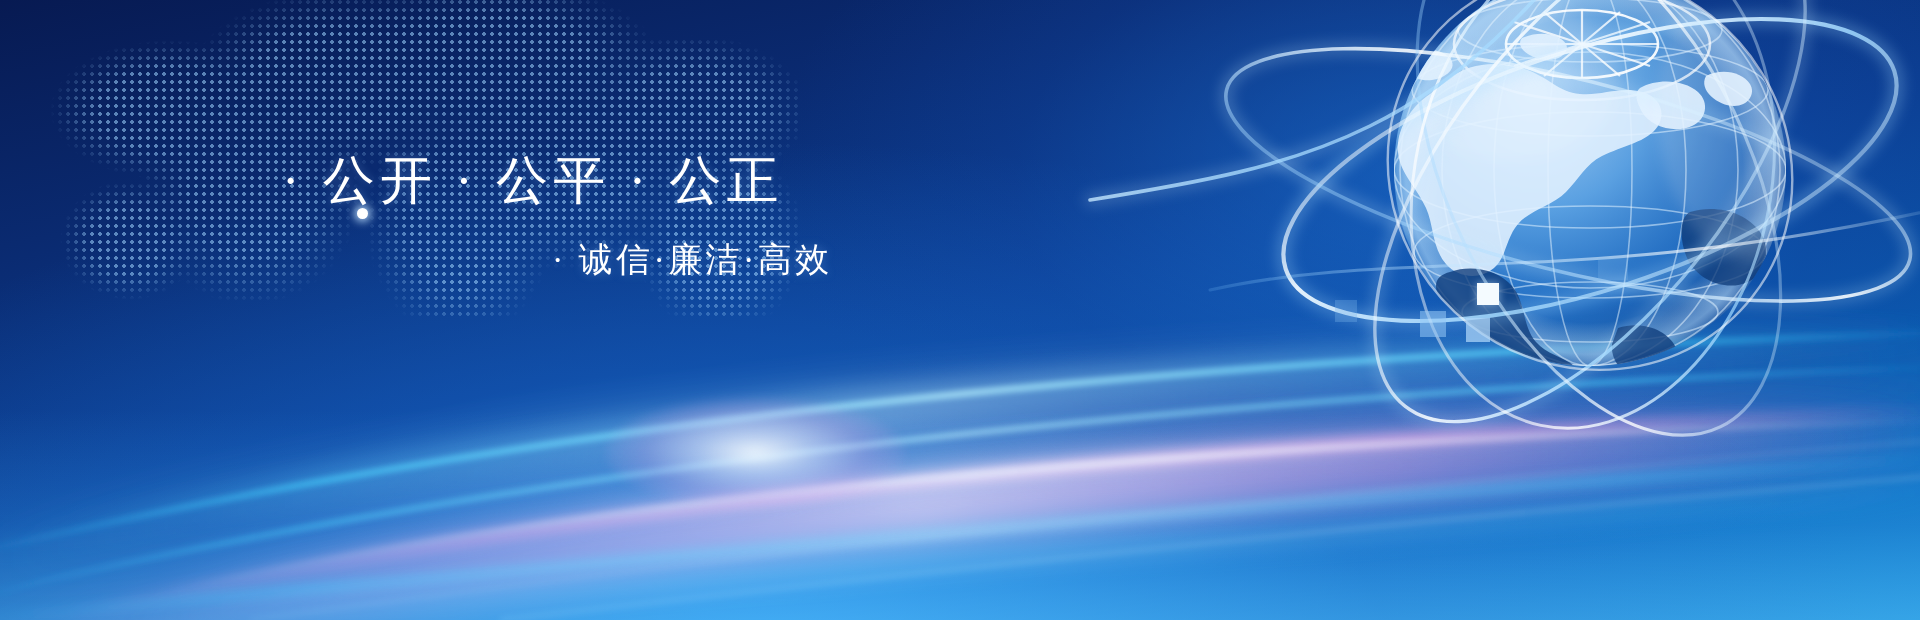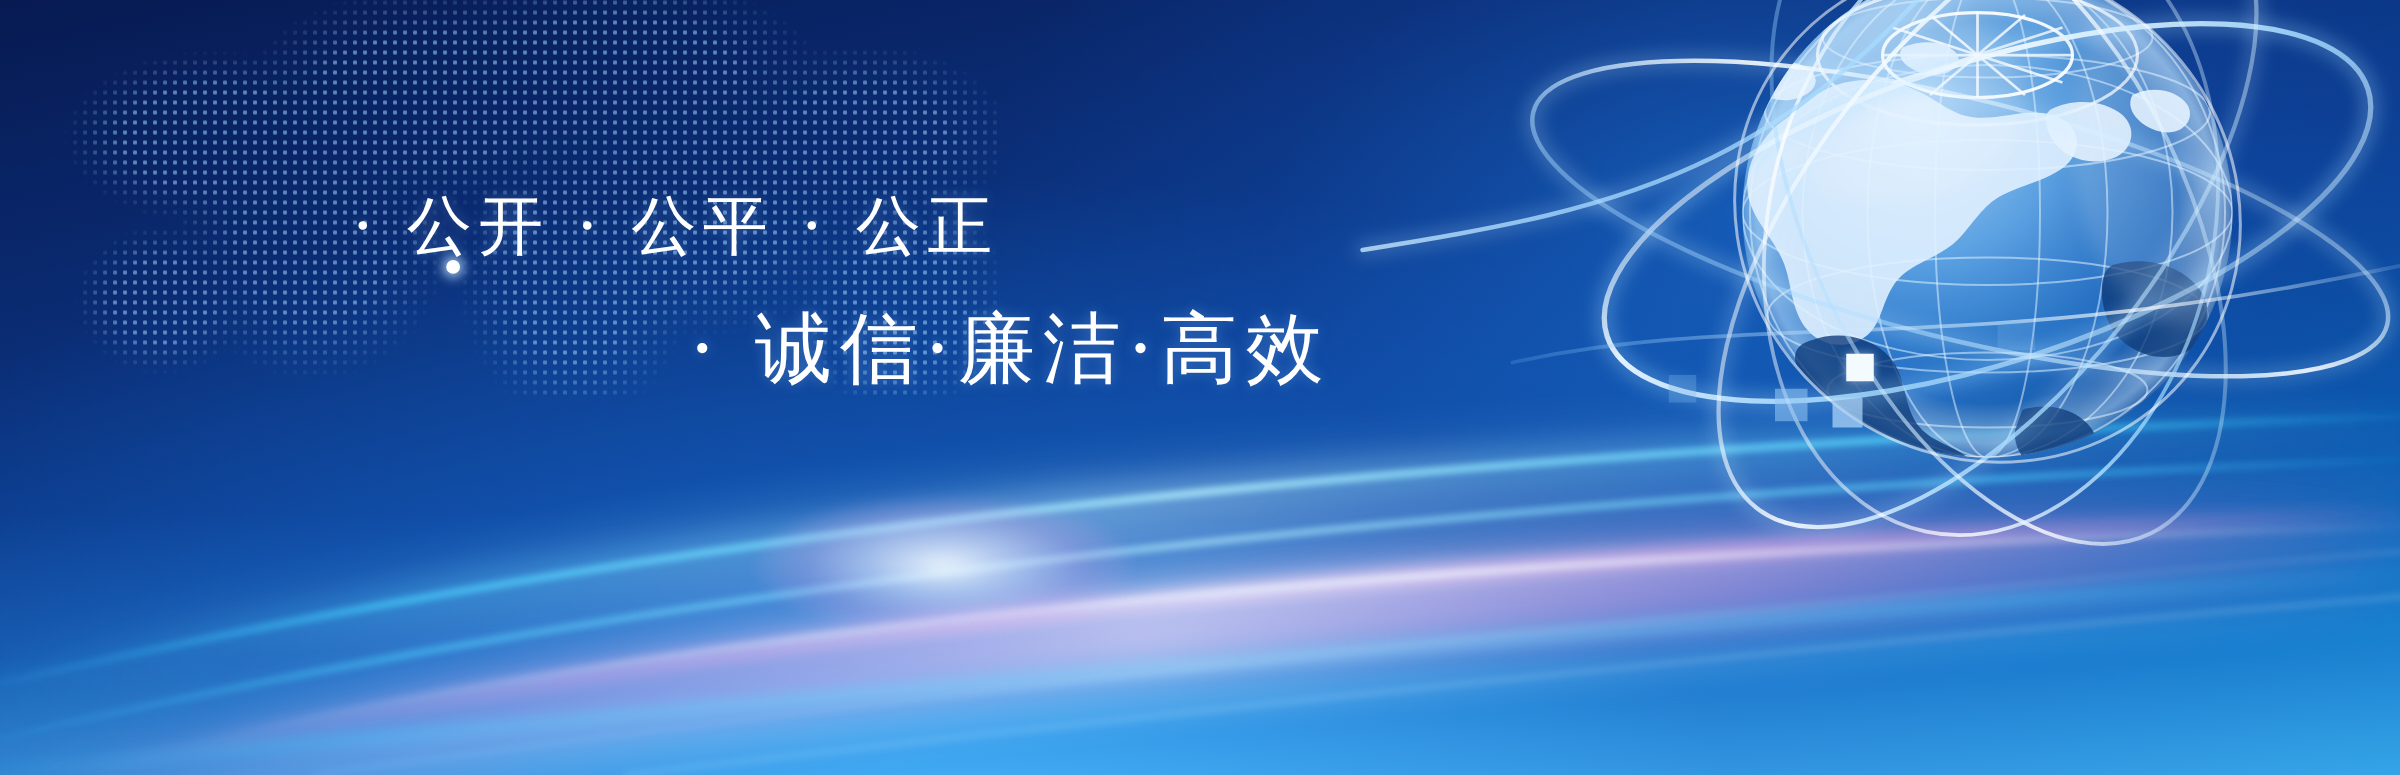--- a/index.html
+++ b/index.html
@@ -46,23 +46,24 @@
     position:absolute;left:357px;top:208px;width:11px;height:11px;border-radius:50%;
     background:#ffffff;box-shadow:0 0 9px 3px rgba(190,225,255,.85);
   }
 
   
   .slogan{
     position:absolute;color:#ffffff;white-space:nowrap;
     letter-spacing:.10em;
     text-shadow:0 0 10px rgba(150,200,255,.35);
     font-weight:400;
+    font-family:Liberation Serif, serif;
   }
   #line1{left:282px;top:146px;font-size:52px;}
-  #line2{left:552px;top:237px;font-size:62px;}
+  #line2{left:552px;top:237px;font-size:34px;}
 
   
   .globe-wrap{position:absolute;right:-30px;top:-40px;width:800px;height:470px;}
   .globe-wrap svg{display:block;overflow:visible;}
 
   
   .sq{position:absolute;}
   #sq-white{left:1477px;top:283px;width:22px;height:22px;background:#f4fbff;box-shadow:0 0 8px rgba(200,230,255,.6);}
   #sq-a{left:1420px;top:311px;width:26px;height:26px;background:rgba(150,200,245,.55);}
   #sq-b{left:1466px;top:318px;width:24px;height:24px;background:rgba(175,215,250,.72);}

